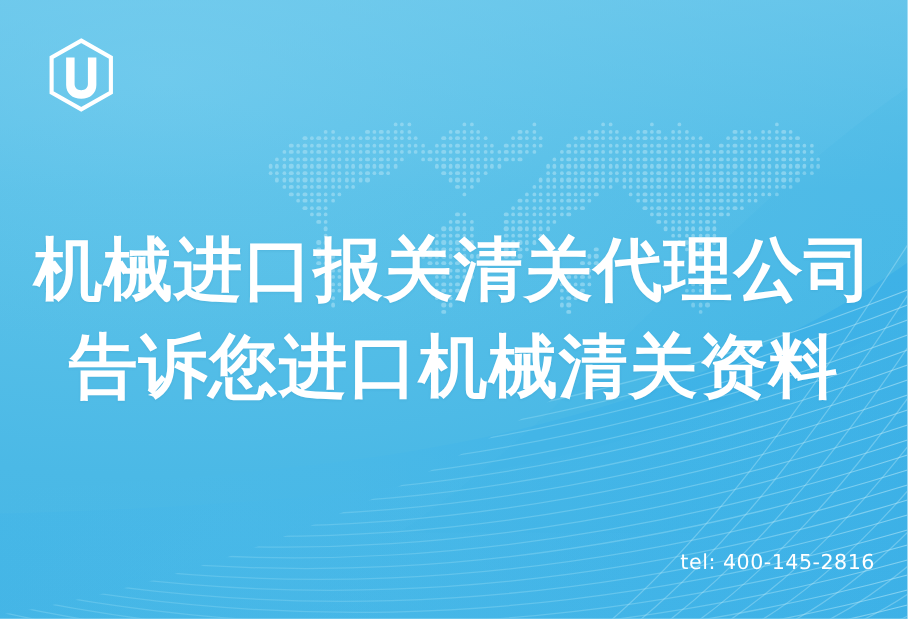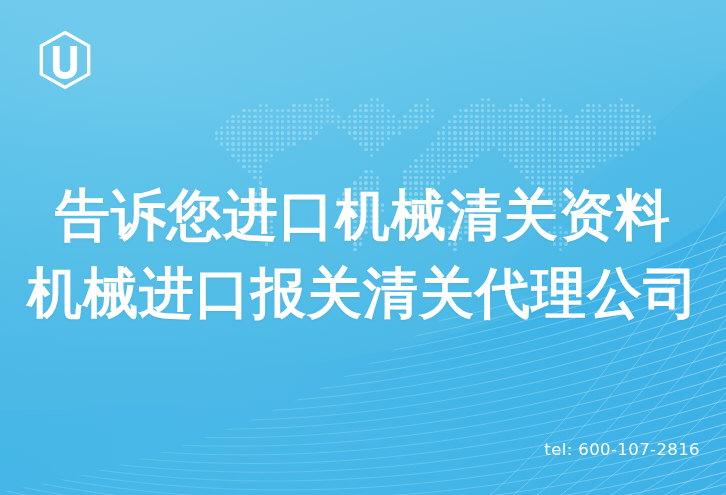--- a/index.html
+++ b/index.html
@@ -1098,19 +1098,19 @@
       <path d="M29 2.6 L53.5 16.4 L53.5 45.6 L29 59.4 L4.5 45.6 L4.5 16.4 Z" fill="none" stroke="#ffffff" stroke-width="3.4" stroke-linejoin="miter"></path>
       <path d="M16.5 16.5 L23.5 16.5 L23.5 38.5 C23.5 41.6 25.6 43.6 29 43.6
                C32.4 43.6 34.5 41.6 34.5 38.5 L34.5 16.5 L41.5 16.5 L41.5 39.2
                C41.5 46.2 36.2 50.6 29 50.6 C21.8 50.6 16.5 46.2 16.5 39.2 Z" fill="#ffffff"></path>
       <path d="M26 22.5 L32 22.5 L29 37.5 Z" fill="#6cc9ed"></path>
     </svg>
 
   </div>
 
   <div class="headline">
+    <div class="line">机械进口报关清关代理公司</div>
     <div class="line">告诉您进口机械清关资料</div>
-    <div class="line">机械进口报关清关代理公司</div>
   </div>
 
-  <div class="phone">tel: 600-107-2816</div>
+  <div class="phone">tel: 400-145-2816</div>
 
 </div>
 
 </body></html>

